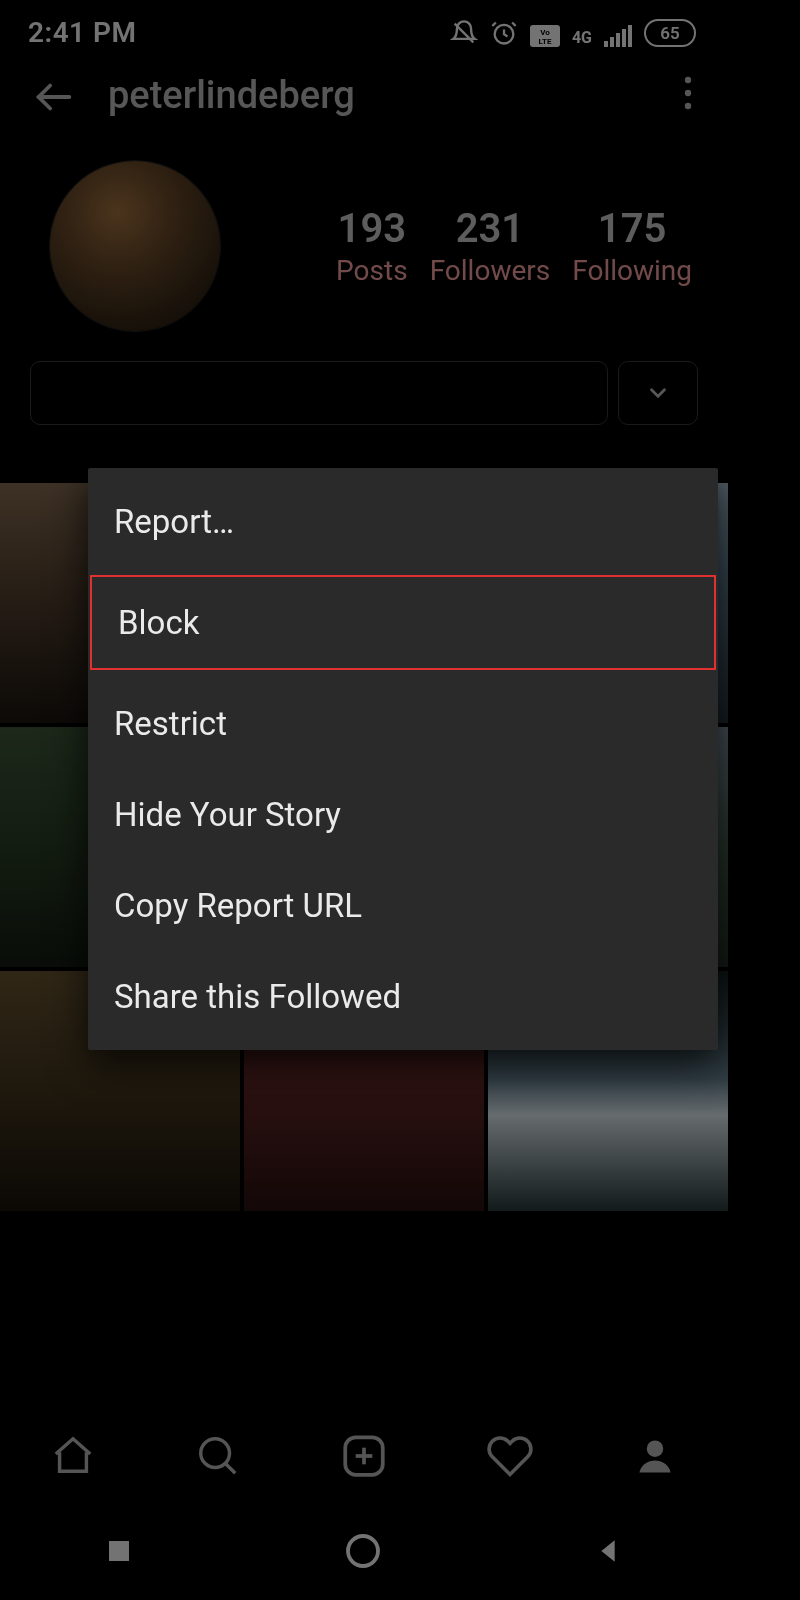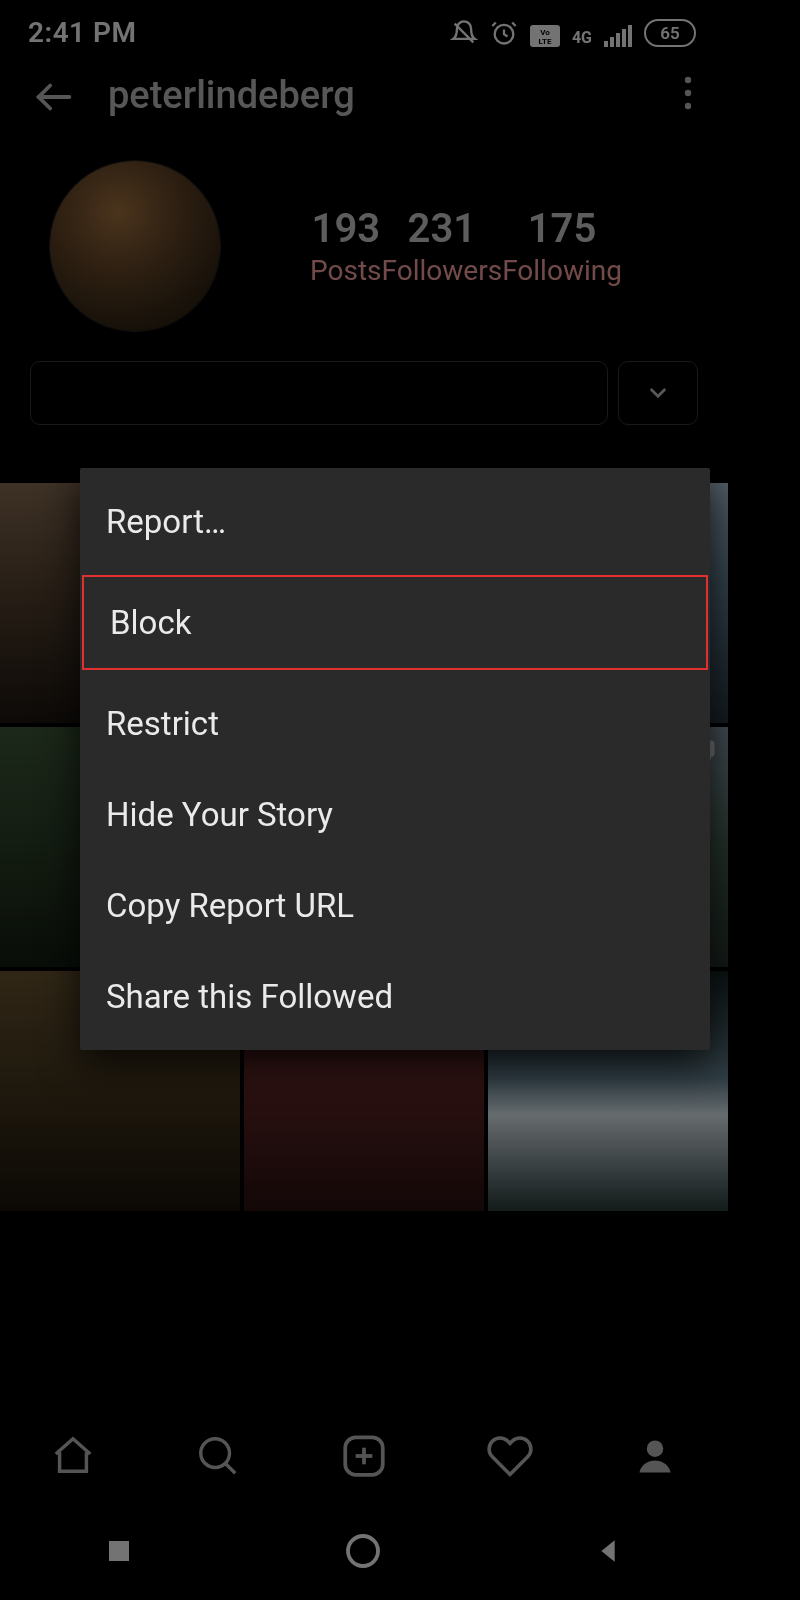--- a/index.html
+++ b/index.html
@@ -14,21 +14,21 @@
 
   
   .app-header { display: flex; align-items: flex-start; padding: 14px 20px 14px 24px; }
   .back-arrow { width: 60px; height: 48px; display:flex; align-items:center; justify-content:center; }
   .handle { font-size: 38px; font-weight: 500; color: #c0c0c0; margin-left: 24px; flex: 1; }
   .more-dots { width: 40px; height:40px; display:flex; align-items:center; justify-content:center; }
 
   
   .profile-row { display:flex; align-items:center; padding: 26px 36px 20px 50px; }
   .avatar { width: 170px; height: 170px; border-radius: 50%; background: radial-gradient(circle at 40% 30%, #a67440 0%, #6b4a2a 35%, #3a2a18 70%, #1b140d 100%); flex-shrink:0; box-shadow: 0 0 0 1px #222; }
-  .stats { flex:1; display:flex; justify-content:center; margin-left: 20px; }
+  .stats { flex:1; display:flex; justify-content:flex-end; margin-left: 20px; gap: 22px; }
   .stat { text-align:center; }
   .stat-count { font-size: 40px; font-weight: 600; color: #cfcfcf; }
   .stat-label { font-size: 28px; color: #fca5a5; margin-top: 2px; }
 
   
   .name-block { padding: 6px 30px 14px 30px; }
   .display-name { font-size: 30px; color: #bcbcbc; }
   .followed-by { font-size: 29px; color: #9a9a9a; margin-top: 4px; line-height: 1.35; }
   .followed-by b { color:#c6c6c6; font-weight: 600; }
 
@@ -55,21 +55,21 @@
   .bottom-nav { position:absolute; left:0; right:0; bottom:94px; height:100px; background:#000; display:flex; align-items:center; justify-content:space-around; }
   .nav-ico { width:54px; height:54px; display:flex; align-items:center; justify-content:center; }
 
   
   .sys-nav { position:absolute; left:0; right:0; bottom:0; height:94px; background:#000; display:flex; align-items:center; justify-content:space-around; }
 
   
   .dim { position:absolute; inset:0; background:rgba(0,0,0,.55); }
 
   
-  .menu { position:absolute; left:80px; top:468px; width:630px; background:#2a2a2a; border-radius:2px; box-shadow: 0 12px 40px rgba(0,0,0,.8); padding: 8px 0; }
+  .menu { position:absolute; left:88px; top:468px; width:630px; background:#2a2a2a; border-radius:2px; box-shadow: 0 12px 40px rgba(0,0,0,.8); padding: 8px 0; }
   .menu-item { font-size: 33px; color:#eaeaea; padding: 26px 26px; }
   .menu-item.highlight { border:2px solid #e03030; margin: 8px 2px; }
 
 </style>
 </head>
 <body>
 
 <div class="screen">
 
   <div class="status-bar">

